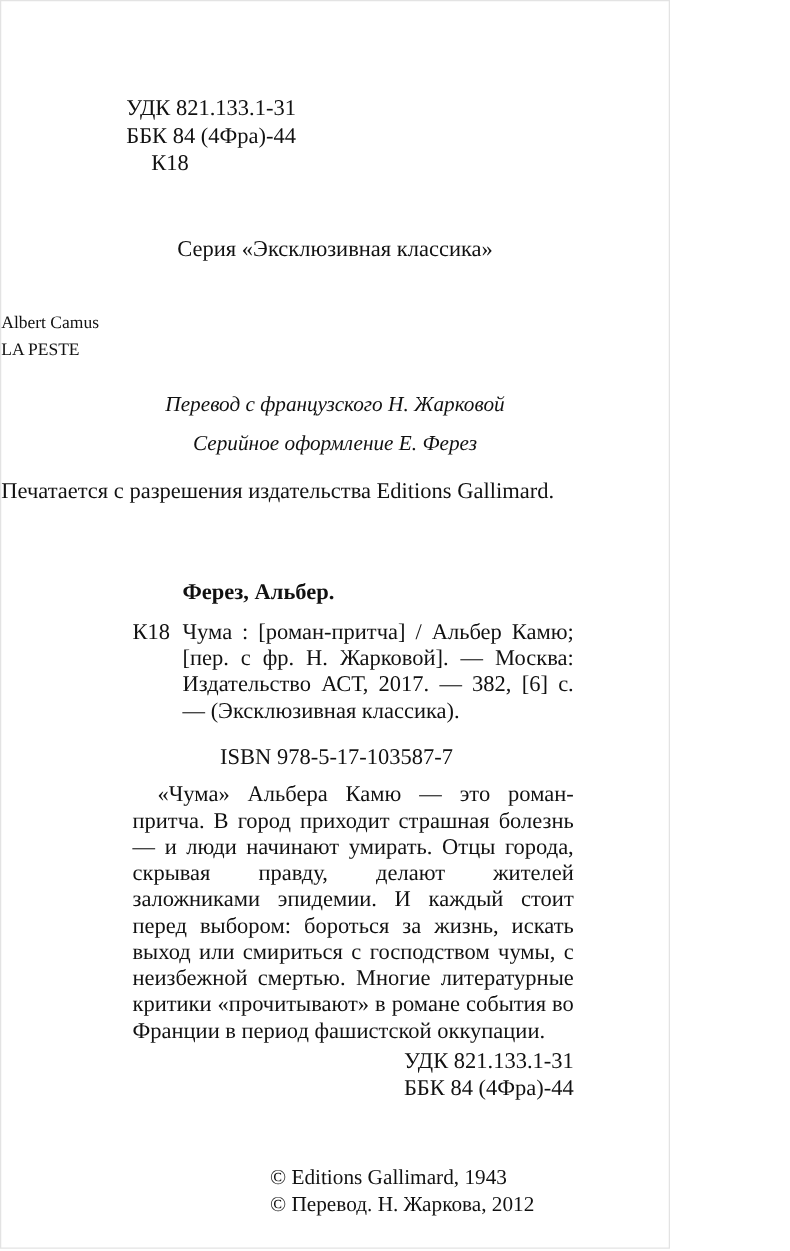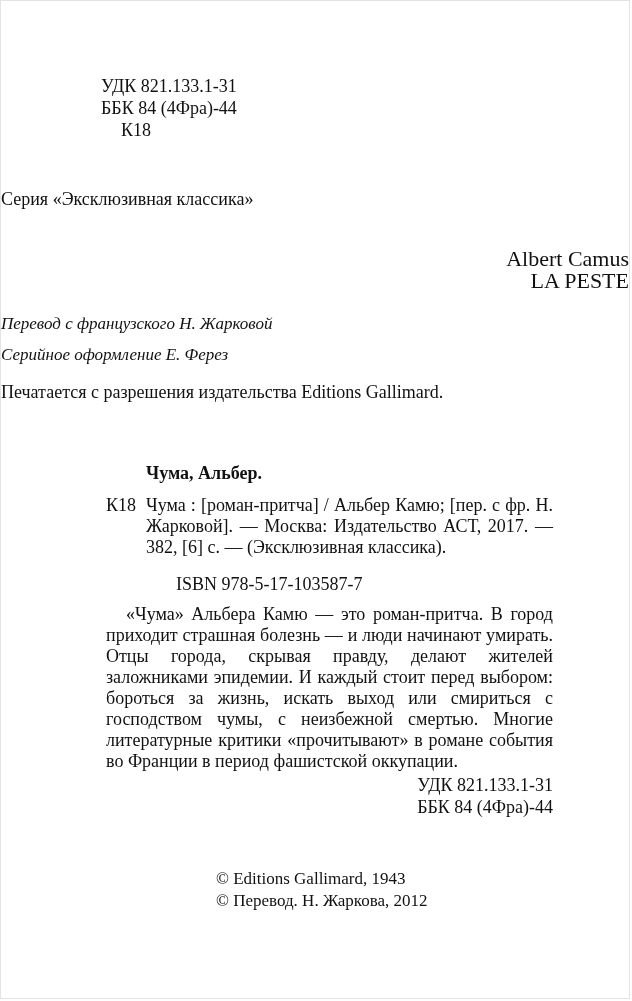--- a/index.html
+++ b/index.html
@@ -10,44 +10,46 @@
   body {
     width: 632px;
     height: 1001px;
     font-family: "Liberation Serif", "DejaVu Serif", serif;
     color: #111111;
     position: relative;
     overflow: hidden;
   }
   .page {
     box-sizing: border-box;
-    width: 630px;
+    width: 536px;
     height: 999px;
     border: 1px solid #e3e3e3;
     background: #ffffff;
   }
   .codes-top {
     margin: 74px 0 0 100px;
     font-size: 18px;
     line-height: 22px;
   }
   .codes-top .indent {
     padding-left: 20px;
   }
   .series-line {
+    text-align: center;
     font-size: 18px;
     margin-top: 48px;
   }
   .title-block {
-    text-align: right;
-    font-size: 22px;
+    text-align: left;
+    font-size: 14px;
     line-height: 22px;
     margin-top: 38px;
   }
   .credit {
+    text-align: center;
     font-size: 17px;
     font-style: italic;
     margin-top: 22px;
   }
   .credit.second {
     margin-top: 11px;
   }
   .permission {
     font-size: 18px;
     margin-top: 17px;
@@ -111,21 +113,21 @@
     <div>LA PESTE</div>
   </div>
 
   <div class="credit">Перевод с французского Н. Жарковой</div>
 
   <div class="credit second">Серийное оформление Е. Ферез</div>
 
   <div class="permission">Печатается с разрешения издательства Editions Gallimard.</div>
 
   <div class="catalog">
-    <div class="catalog-author">Чума, Альбер.</div>
+    <div class="catalog-author">Ферез, Альбер.</div>
 
     <div class="catalog-entry">
       <span class="entry-label">К18</span>
       <span>Чума : [роман-притча] / Альбер Камю; [пер. с фр. Н. Жарковой]. — Москва: Издательство АСТ, 2017. — 382, [6] с. — (Эксклюзивная классика).</span>
     </div>
 
     <div class="isbn-line">ISBN 978-5-17-103587-7</div>
 
     <div class="annotation">«Чума» Альбера Камю — это роман-притча. В город приходит страшная болезнь — и люди начинают умирать. Отцы города, скрывая правду, делают жителей заложниками эпидемии. И каждый стоит перед выбором: бороться за жизнь, искать выход или смириться с господством чумы, с неизбежной смертью. Многие литературные критики «прочитывают» в романе события во Франции в период фашистской оккупации.</div>
 

